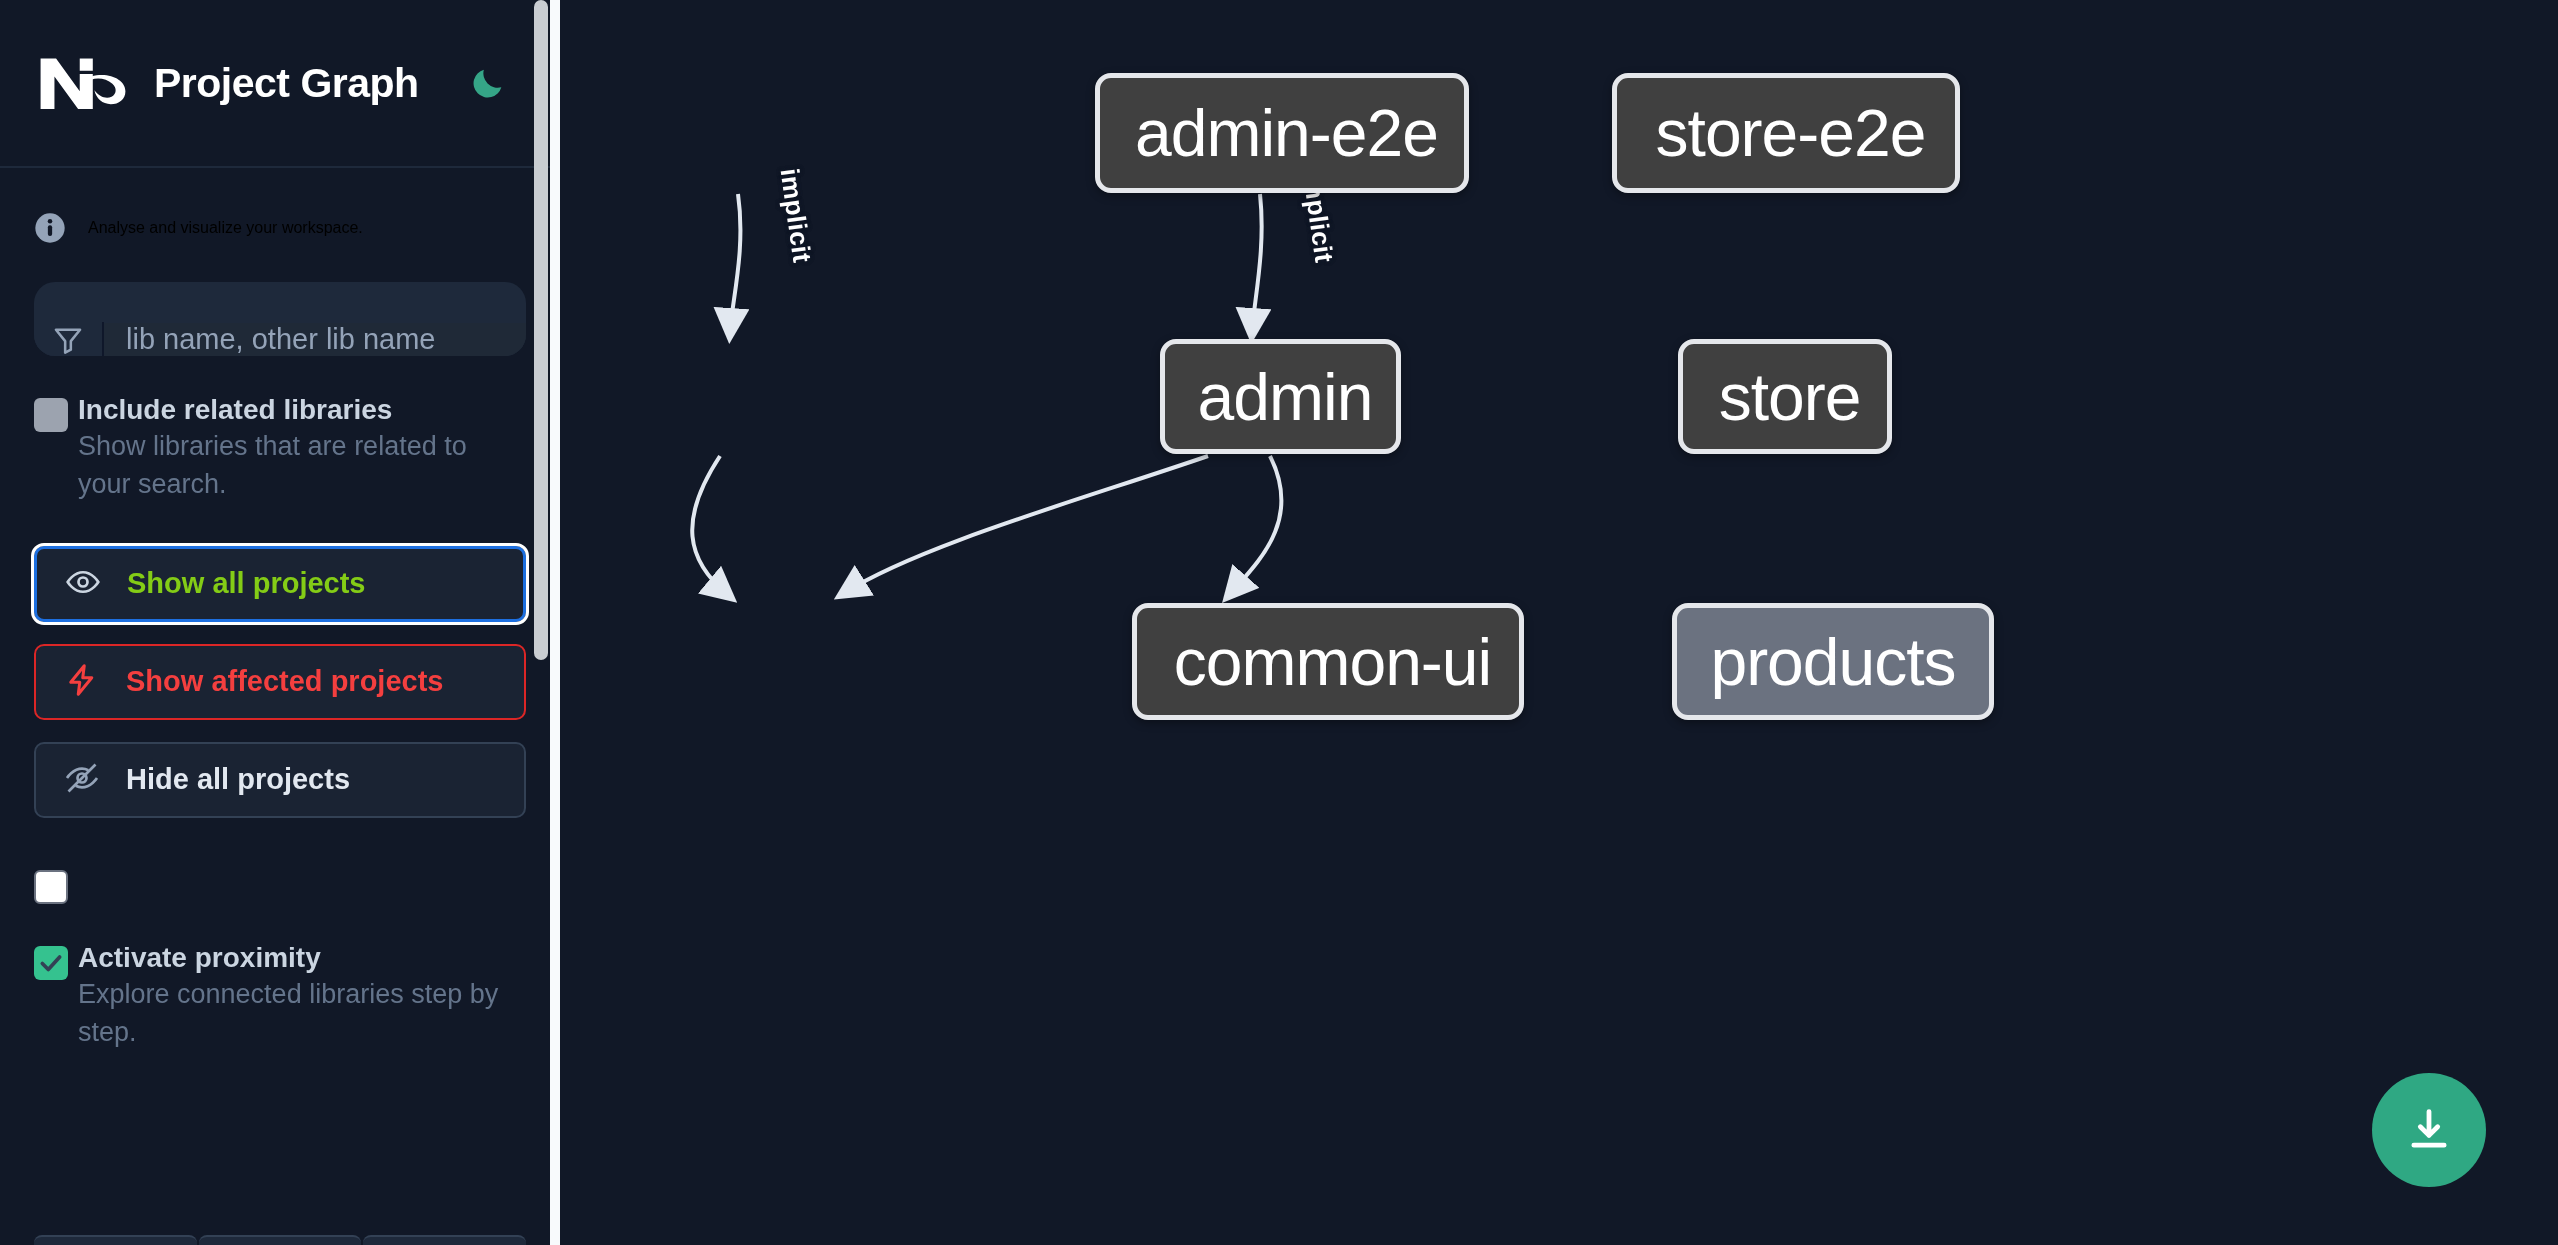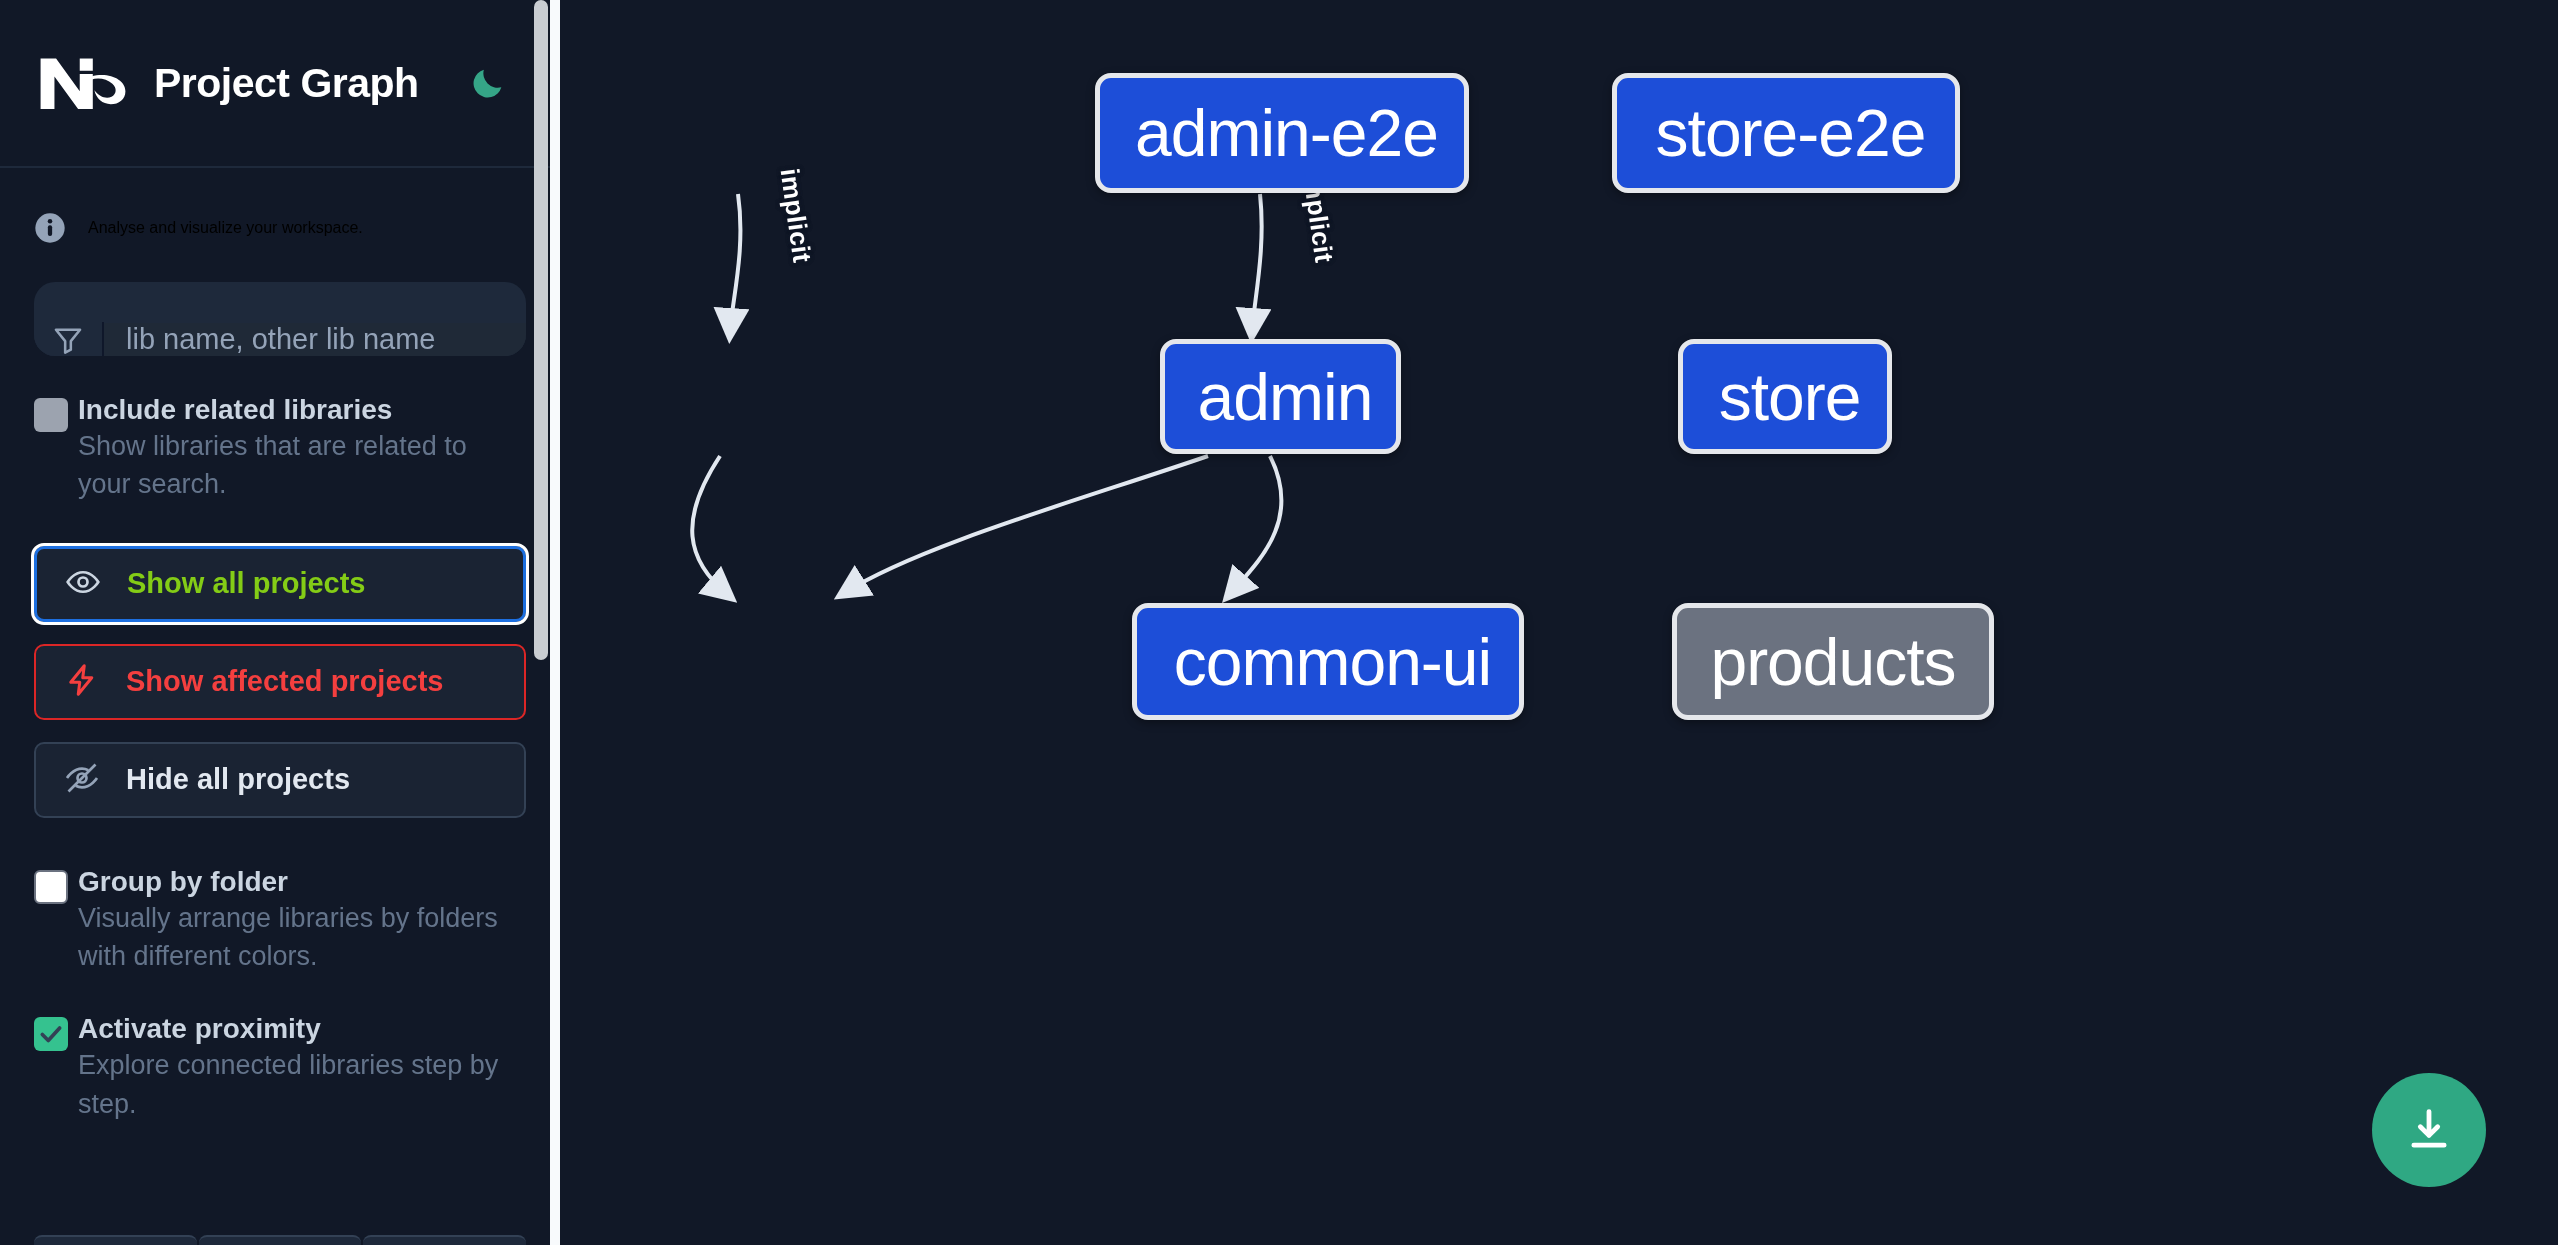--- a/index.html
+++ b/index.html
@@ -104,21 +104,21 @@
     position: absolute; border-radius: 16px;
     border: 5px solid #E5E7EB;
     display: flex; align-items: center; justify-content: center;
     cursor: pointer;
     box-shadow: 0 3px 8px rgba(0,0,0,.35);
   }
   .gnode .lbl {
     font-size: 66px; color: #FFFFFF; font-weight: 400;
     letter-spacing: -1px; white-space: nowrap;
   }
-  .gnode.pink { background: #1d4ed8; padding-left: 9px; }
+  .gnode.pink { background: #404040; padding-left: 9px; }
   .gnode.grey { background: #6B7280; }
 
   .edge-layer { position: absolute; inset: 0; pointer-events: none; }
   .edge-label {
     position: absolute; color: #FFFFFF; font-size: 26px; font-weight: 700;
     letter-spacing: 0.5px;
     text-shadow: 0 0 4px #111827, 0 0 4px #111827, 0 0 3px #111827;
     transform-origin: center center;
   }
 
@@ -209,24 +209,20 @@
             <circle cx="12" cy="12" r="3" fill="none" stroke="#94A3B8" stroke-width="1.8"></circle>
             <line x1="3" y1="21" x2="21" y2="3" stroke="#94A3B8" stroke-width="1.8"></line>
           </svg>
         </span>
         <span class="btn-label">Hide all projects</span>
       </div>
     </div>
 
     <div class="check-block" style="padding-top:46px">
       <span class="cb white"></span>
-      <span class="cb-body">
-        <span class="cb-title">Group by folder</span>
-        <span class="cb-desc">Visually arrange libraries by folders with different colors.</span>
-      </span>
     </div>
 
     <div class="check-block" style="padding-top:36px">
       <span class="cb green">
         <svg viewBox="0 0 24 24" width="26" height="26">
           <path fill="none" stroke="#334155" stroke-width="3.4" stroke-linecap="round" stroke-linejoin="round" d="M4 12.5 9.5 18 20 6.5"></path>
         </svg>
       </span>
       <span class="cb-body">
         <span class="cb-title">Activate proximity</span>

